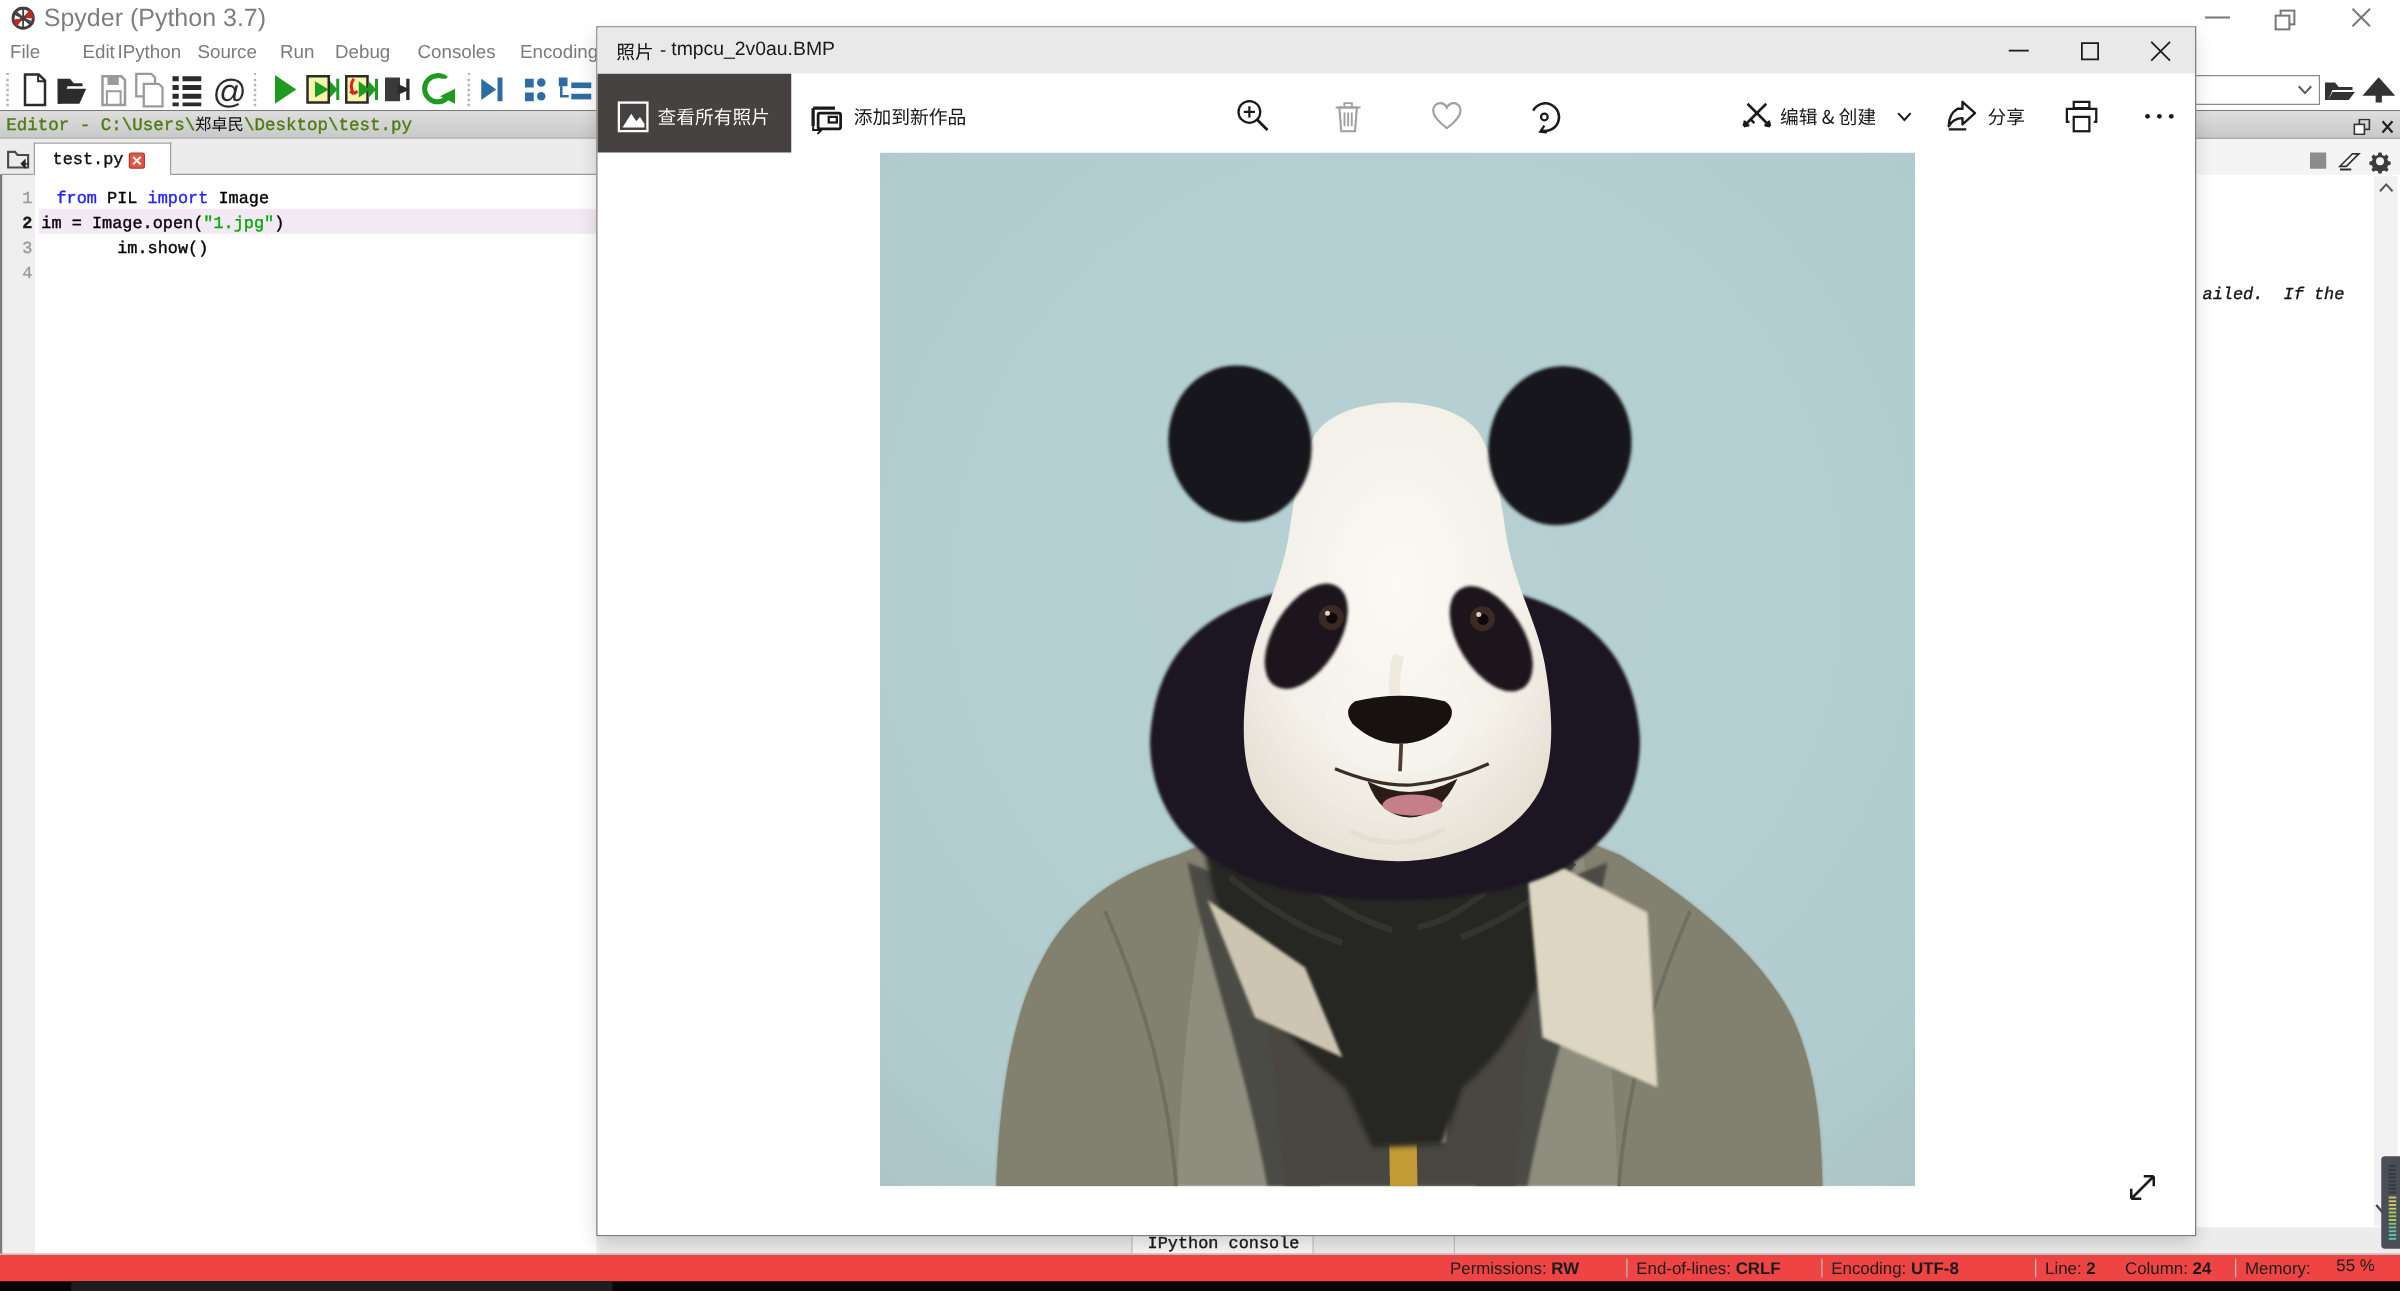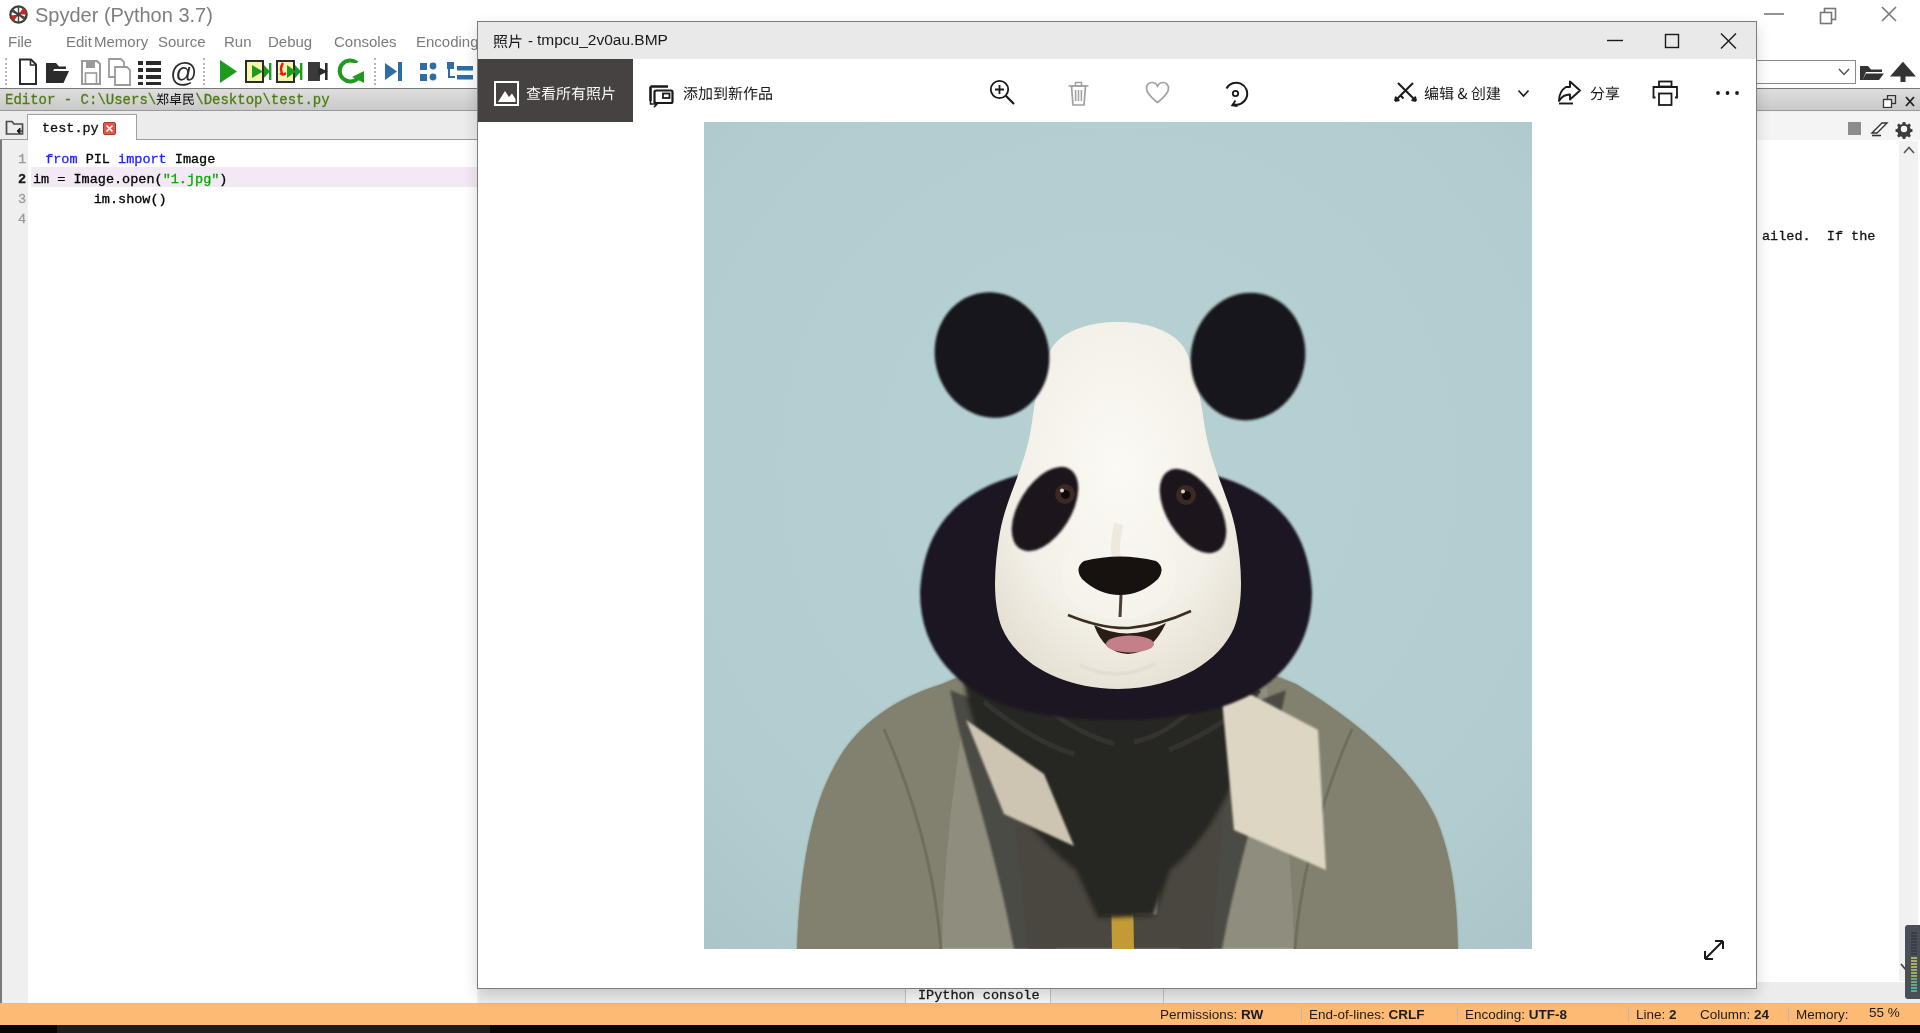--- a/index.html
+++ b/index.html
@@ -25,21 +25,21 @@
   <svg class="abs" style="left:1758px;top:0" width="162" height="26" viewBox="0 0 162 26">
     <path d="M6 14 H26" stroke="#777" stroke-width="1.6" fill="none"></path>
     <rect x="66.5" y="8.5" width="11" height="11" fill="none" stroke="#777" stroke-width="1.6"></rect>
     <rect x="62.5" y="12.5" width="11" height="11" fill="#fff" stroke="#777" stroke-width="1.6"></rect>
     <path d="M124 7 L138 21 M138 7 L124 21" stroke="#777" stroke-width="1.6"></path>
   </svg>
 
   <div class="abs" style="left:0;top:29px;width:1920px;height:26px;background:#fff;font-size:15px;color:#7b7b7b;">
     <span class="abs" style="left:8px;top:4px">File</span>
     <span class="abs" style="left:66px;top:4px">Edit</span>
-    <span class="abs" style="left:94px;top:4px">Memory</span>
+    <span class="abs" style="left:94px;top:4px">IPython</span>
     <span class="abs" style="left:158px;top:4px">Source</span>
     <span class="abs" style="left:224px;top:4px">Run</span>
     <span class="abs" style="left:268px;top:4px">Debug</span>
     <span class="abs" style="left:334px;top:4px">Consoles</span>
     <span class="abs" style="left:416px;top:4px">Encoding</span>
   </div>
 
   <div class="abs" style="left:0;top:55px;width:1920px;height:34px;background:#fff;border-bottom:1px solid #787878;">
     <div class="abs" style="left:5px;top:3px;height:27px;border-left:2px dotted #b5b5b5;"></div>
     <div class="abs" style="left:203px;top:3px;height:27px;border-left:2px dotted #b5b5b5;"></div>
@@ -158,34 +158,34 @@
   <svg class="abs" style="left:1869px;top:121px" width="22" height="16" viewBox="0 0 22 16">
     <path d="M3 12 L13 2 H18 L8 12 Z" fill="#fff" stroke="#333" stroke-width="1.4"></path>
     <path d="M3 14.5 H12" stroke="#333" stroke-width="1.6"></path>
   </svg>
   <svg class="abs" style="left:1894px;top:119px" width="20" height="20" viewBox="0 0 20 20">
     <path fill="#3c3c3c" d="M10 3 l1.2 0 .5 2 1.7.7 1.8-1.1 1.7 1.7 -1.1 1.8 .7 1.7 2 .5 0 2.4 -2 .5 -.7 1.7 1.1 1.8 -1.7 1.7 -1.8-1.1 -1.7.7 -.5 2 -2.4 0 -.5-2 -1.7-.7 -1.8 1.1 -1.7-1.7 1.1-1.8 -.7-1.7 -2-.5 0-2.4 2-.5 .7-1.7 -1.1-1.8 1.7-1.7 1.8 1.1 1.7-.7 .5-2 z"></path>
     <circle cx="10" cy="10" r="3.2" fill="#f4f4f4"></circle>
   </svg>
 
   <div class="abs" style="left:1757px;top:140px;width:163px;height:842px;background:#fff;"></div>
-  <div class="abs mono" style="left:1762px;top:229px;font-size:13.5px;color:#14141e;white-space:pre;">ailed.  If the</div>
+  <div class="abs mono" style="left:1762px;top:229px;font-size:13.5px;color:#14141e;white-space:pre;font-style:italic;">ailed.  If the</div>
 
   <div class="abs" style="left:1899px;top:141px;width:19px;height:840px;background:#f1f1f1;"></div>
   <svg class="abs" style="left:1903px;top:146px" width="12" height="9" viewBox="0 0 12 9">
       <path d="M1 7 L6 1.5 L11 7" fill="none" stroke="#555" stroke-width="1.6"></path>
     </svg>
 
   <div class="abs" style="left:479px;top:982px;width:1441px;height:21px;background:#ececec;"></div>
   <div class="abs" style="left:905px;top:987px;width:146px;height:16px;background:#f7f7f7;border:1px solid #c2c2c2;border-bottom:none;"></div>
   <div class="abs mono" style="left:918px;top:988px;font-size:13.5px;color:#1a1a1a;">IPython console</div>
   <div class="abs mono" style="left:1068px;top:988px;font-size:13.5px;color:#1a1a1a;margin-top:47px;">History log</div>
   <div class="abs" style="left:1054px;top:987px;width:110px;height:16px;border-right:1px solid #c2c2c2;"></div>
 
-  <div class="abs" style="left:0;top:1003px;width:1920px;height:24px;background:#fdba74;border-top:1px solid #c0c0c0;font-size:13.5px;color:#1c1c1c;">
+  <div class="abs" style="left:0;top:1003px;width:1920px;height:24px;background:#ef4444;border-top:1px solid #c0c0c0;font-size:13.5px;color:#1c1c1c;">
     <span class="abs" style="left:1160px;top:3px">Permissions: <b>RW</b></span>
     <div class="abs" style="left:1301px;top:3px;width:1px;height:15px;background:#b8b8b8"></div>
     <span class="abs" style="left:1309px;top:3px">End-of-lines: <b>CRLF</b></span>
     <div class="abs" style="left:1457px;top:3px;width:1px;height:15px;background:#b8b8b8"></div>
     <span class="abs" style="left:1465px;top:3px">Encoding: <b>UTF-8</b></span>
     <div class="abs" style="left:1628px;top:3px;width:1px;height:15px;background:#b8b8b8"></div>
     <span class="abs" style="left:1636px;top:3px">Line: <b>2</b></span>
     <span class="abs" style="left:1700px;top:3px">Column: <b>24</b></span>
     <div class="abs" style="left:1788px;top:3px;width:1px;height:15px;background:#b8b8b8"></div>
     <span class="abs" style="left:1796px;top:3px">Memory: </span>

